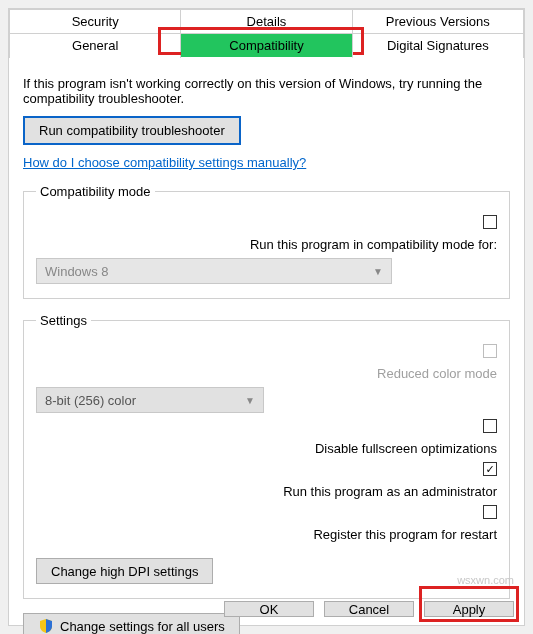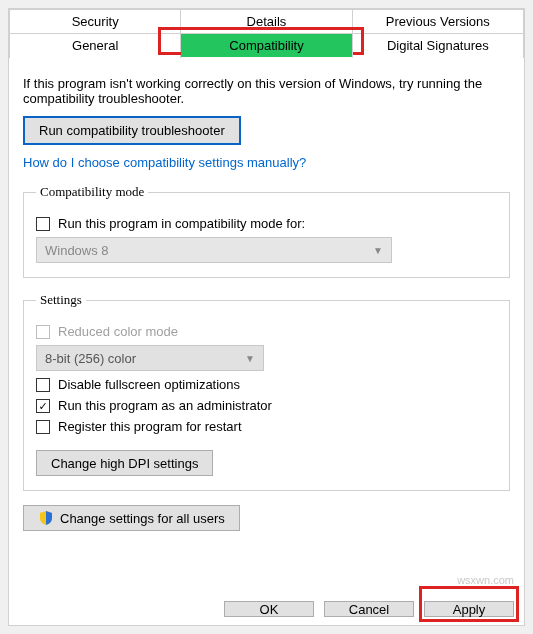--- a/index.html
+++ b/index.html
@@ -19,28 +19,28 @@
     left: 149px; top: 18px; width: 206px; height: 28px;
   }
 
   .content { padding: 12px 14px 0 14px; }
   .desc { margin: 6px 0 10px 0; }
 
   .troubleshoot-btn {
     display: inline-block; padding: 5px 14px; background: #e1e1e1;
     border: 2px solid #0a64c8; cursor: default; margin-bottom: 10px;
   }
-  .link { color: #0066cc; cursor: pointer; display: inline-block; margin-bottom: 14px; }
+  .link { color: #0066cc; text-decoration: underline; cursor: pointer; display: inline-block; margin-bottom: 14px; }
 
   fieldset {
     border: 1px solid #d0d0d0; margin: 0 0 14px 0; padding: 10px 12px 14px 12px;
   }
-  legend { padding: 0 4px; font-family: Liberation Serif, serif; }
+  legend { padding: 0 4px; }
 
-  .chk-row { display: flex; align-items: flex-end; gap: 8px; margin: 6px 0; }
+  .chk-row { display: flex; align-items: flex-end; gap: 8px; margin: 6px 0; flex-direction: column; }
   .chkbox {
     width: 14px; height: 14px; border: 1px solid #333; display: inline-flex;
     align-items: center; justify-content: center; background: #fff; flex-shrink: 0;
   }
   .chkbox.disabled { border-color: #bdbdbd; }
   .chkbox.checked::after { content: "✓"; font-size: 11px; line-height: 1; }
   .lbl.disabled { color: #a0a0a0; }
 
   .combo {
     display: flex; align-items: center; justify-content: space-between;

